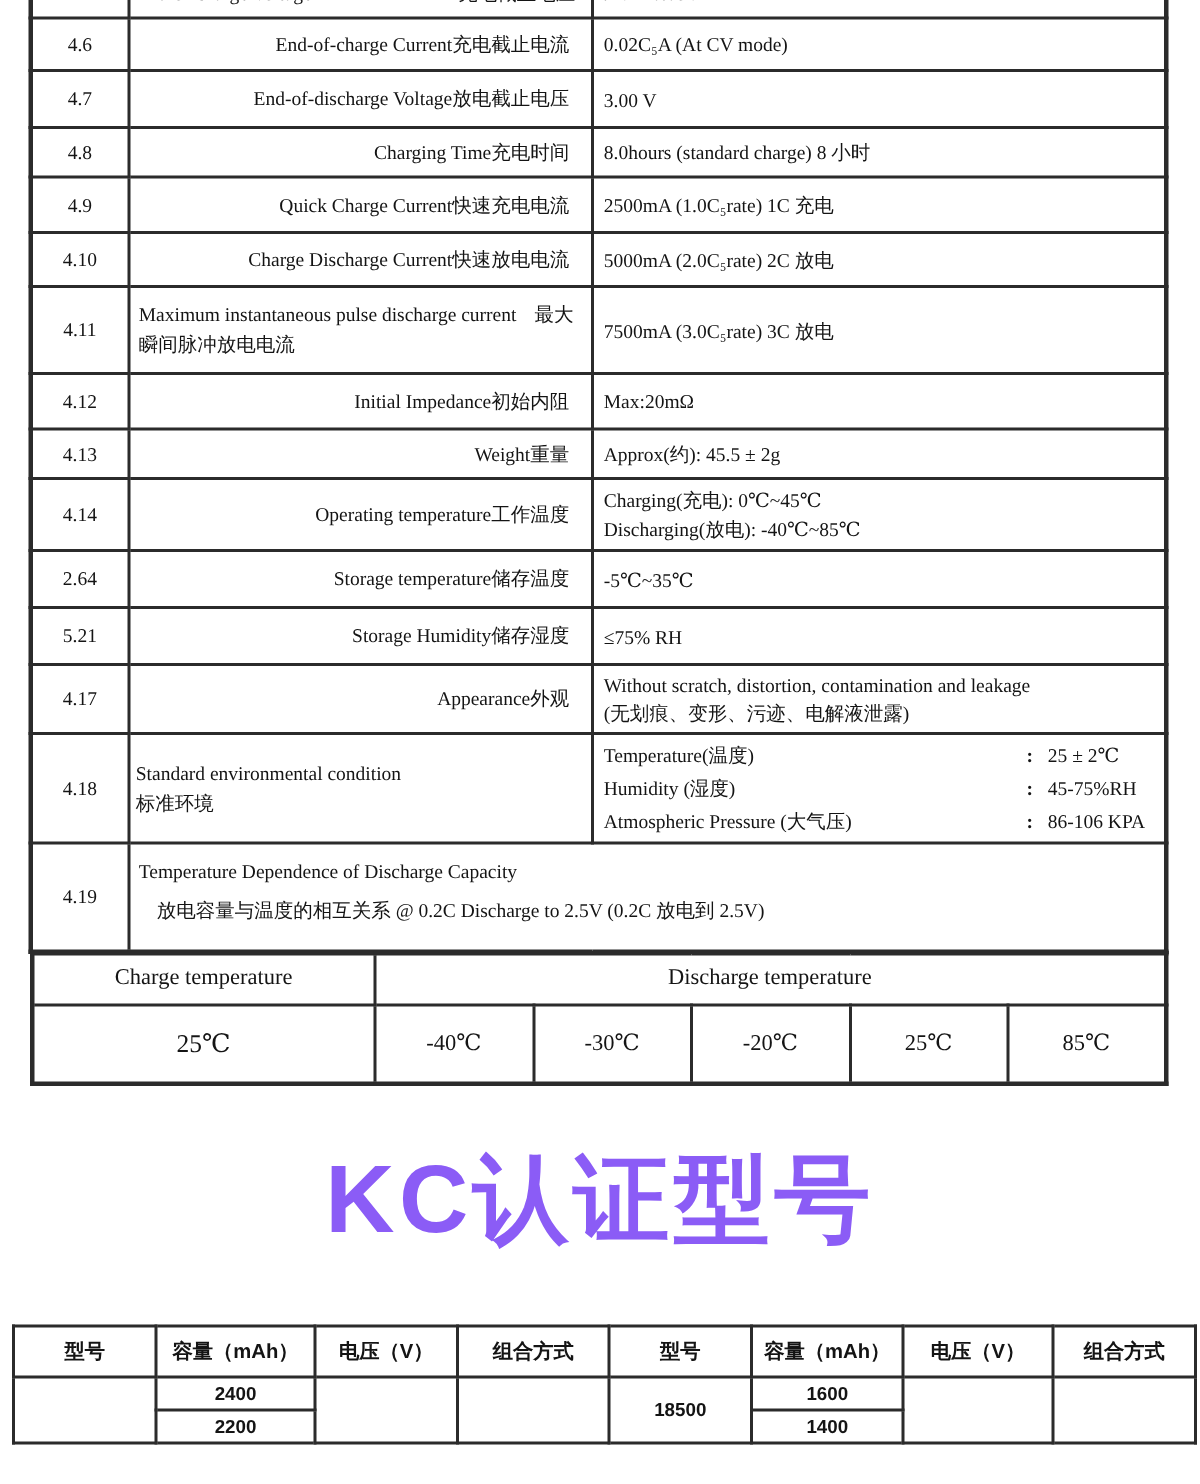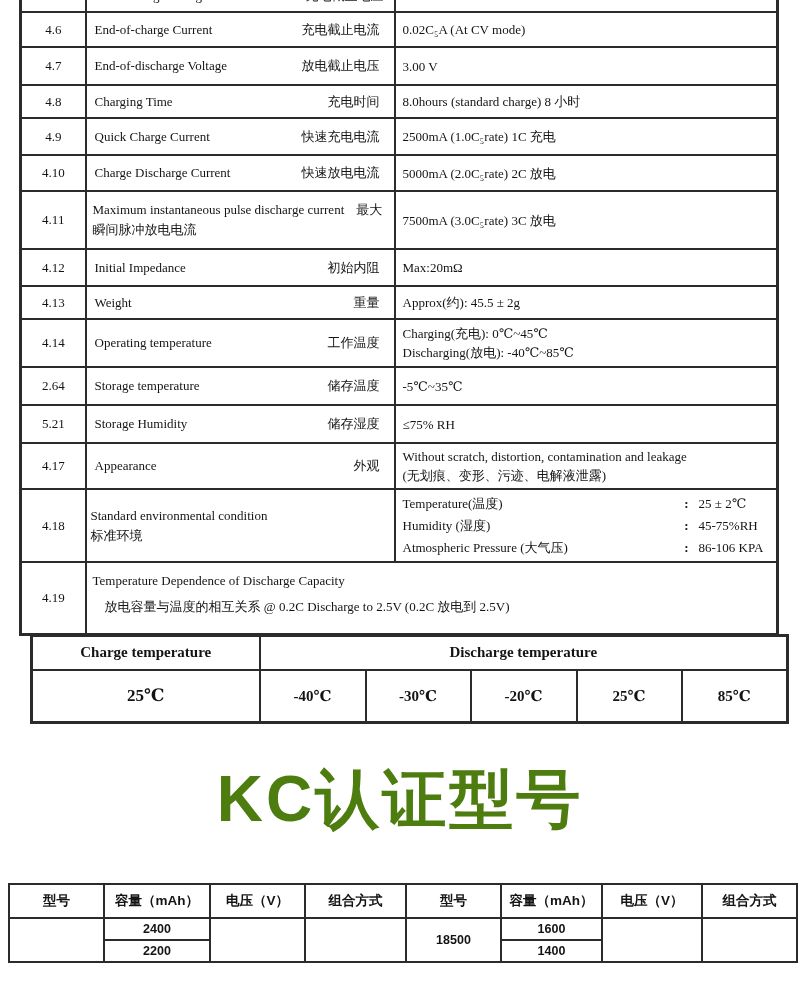--- a/index.html
+++ b/index.html
@@ -7,21 +7,21 @@
     width:800px;height:989px;overflow:hidden;background:#ffffff;
     font-family:"Liberation Serif","DejaVu Serif",serif;color:#141414;
   }
   table{border-collapse:collapse;table-layout:fixed;}
   td{border:2px solid #2b2b2b;vertical-align:middle;padding:1px 4px;}
 
   
   .spec{margin:0 0 0 19px;width:757px;border:3px solid #2b2b2b;border-top:none;}
   .spec td{font-size:13px;}
   .spec .num{text-align:center;}
-  .label-flex{display:flex;justify-content:space-between;align-items:center;padding:0 10px 0 4px;gap:40px;}
+  .label-flex{display:flex;justify-content:flex-end;align-items:center;padding:0 10px 0 4px;}
   .label-inline{display:block;padding:0 2px;line-height:20px;}
   .label-inline .zh{margin-left:12px;}
   .label-lines div{line-height:20px;}
   .val{padding-left:7px;}
   .vline{line-height:19px;}
   .pair{display:flex;line-height:22px;}
   .pair .pl{width:272px;}
   .pair .colon{width:24px;text-align:center;font-weight:bold;}
   .pair .pv{flex:1;}
 
@@ -29,21 +29,21 @@
   .partialrow td{border-top:none;height:11px;padding:0;}
   .clip{height:11px;overflow:hidden;position:relative;}
   .clip .t{position:absolute;top:-13px;left:0;right:0;line-height:18px;white-space:nowrap;}
   .clip .t.flexed{display:flex;justify-content:space-between;padding:0 10px 0 4px;}
 
   .r419 .content{padding:5px 6px;vertical-align:top;}
   .r419 .content div{line-height:26px;}
   .r419 .content .l2{padding-left:12px;}
 
   
-  .temp{margin:-2px 0 0 30px;width:757px;border:3px solid #2b2b2b;font-weight:bold;}
+  .temp{margin:-2px 0 0 20px;width:757px;border:3px solid #2b2b2b;}
   .temp td{text-align:center;font-size:15px;}
   .temp .hdr{font-size:15px;}
   .temp .big{font-size:17px;}
 
   
   .kc-title{
     margin:28px 0 0 0;height:95px;line-height:95px;text-align:center;
     font-family:"Liberation Sans","DejaVu Sans",sans-serif;
     font-weight:bold;font-size:64px;letter-spacing:3px;
   }
@@ -284,21 +284,21 @@
           <td class="big">25℃</td>
           <td>-40℃</td>
           <td>-30℃</td>
           <td>-20℃</td>
           <td>25℃</td>
           <td>85℃</td>
         </tr>
       </tbody>
   </table>
 
-  <div class="kc-title" style="color: #4d7c0f;">KC认证型号</div>
+  <div class="kc-title" style="color: #8b5cf6;">KC认证型号</div>
 
   <table class="kc">
     <colgroup>
         <col style="width:95px">
         <col style="width:106px">
         <col style="width:95px">
         <col style="width:101px">
         <col style="width:95px">
         <col style="width:101px">
         <col style="width:100px">

